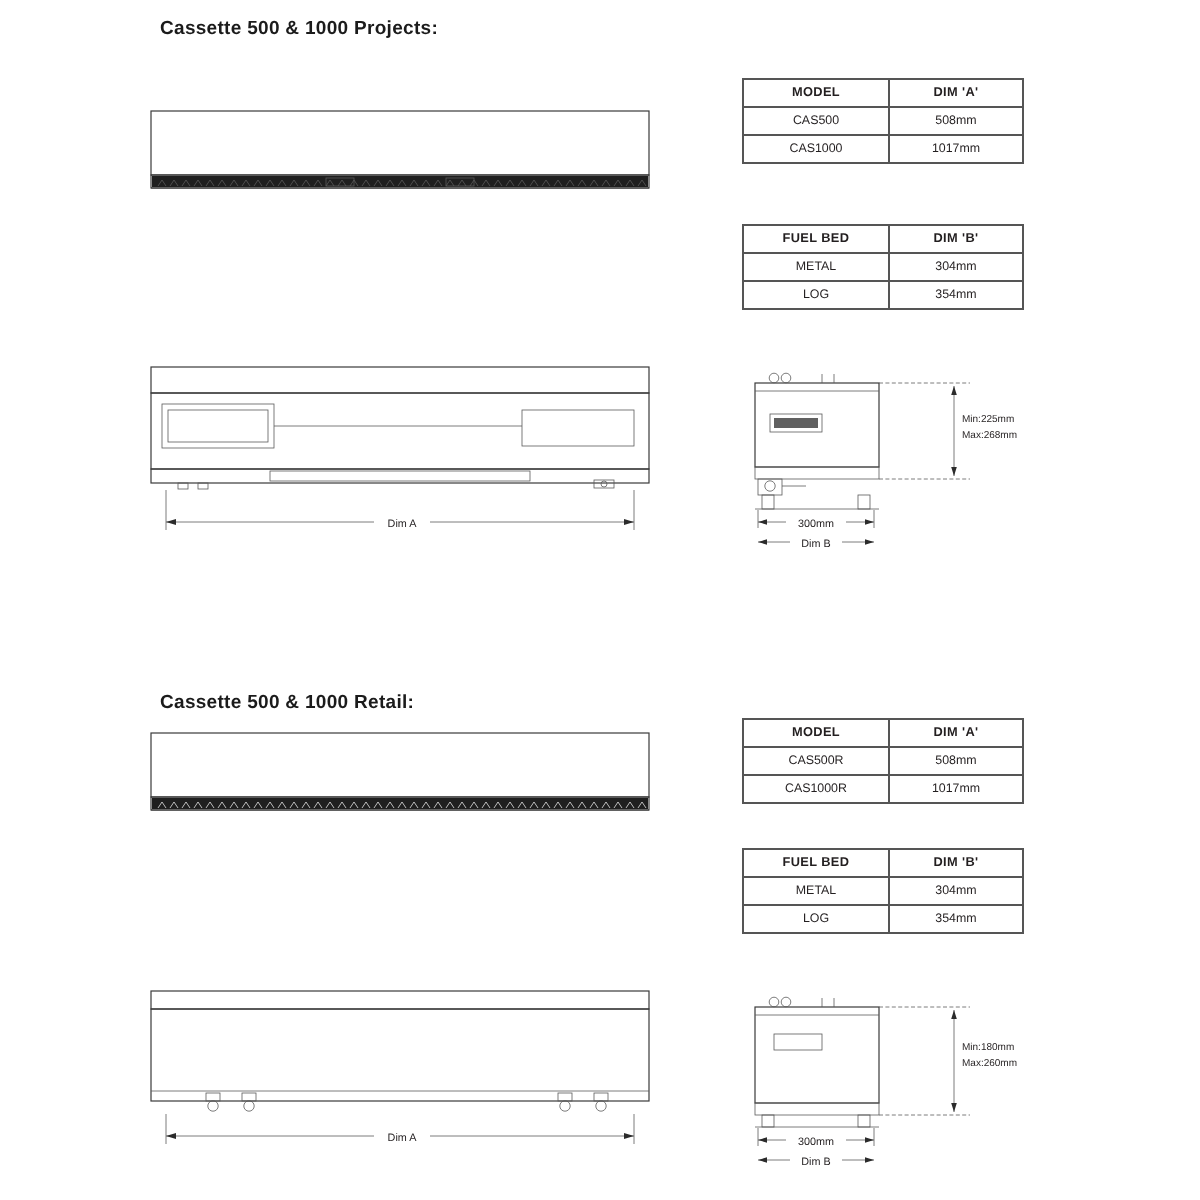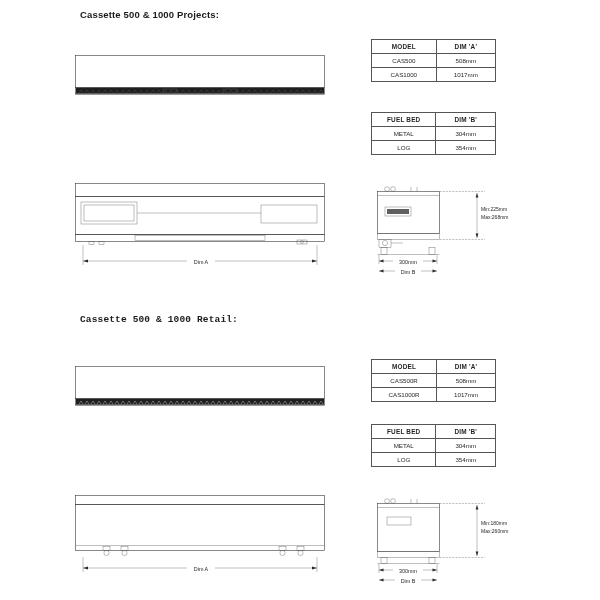--- a/index.html
+++ b/index.html
@@ -12,20 +12,21 @@
     background: #ffffff;
     font-family: "Liberation Sans", sans-serif;
     color: #231f20;
     overflow: hidden;
     position: relative;
   }
   .page {
     position: relative;
     width: 496px;
     height: 600px;
+    padding-left: 24px;
   }
   .section-title {
     position: absolute;
     font-size: 9.5px;
     font-weight: bold;
     letter-spacing: 0.15px;
     color: #1b1b1b;
   }
   
   .spec-table {
@@ -195,21 +196,21 @@
       <line class="ln-dash" x1="66.5" y1="8.5" x2="112" y2="8.5"></line>
       <line class="ln-dash" x1="66.5" y1="56.5" x2="112" y2="56.5"></line>
       <line class="ln-thin" x1="104" y1="10" x2="104" y2="55"></line>
       <path class="fillband2" d="M104 10 l-1.4 4.5 l2.8 0 z"></path>
       <path class="fillband2" d="M104 55 l-1.4 -4.5 l2.8 0 z"></path>
       <text class="dim-text-small" x="108" y="28">Min:225mm</text>
       <text class="dim-text-small" x="108" y="36">Max:268mm</text>
     </svg>
   </div>
 
-  <div class="section-title" style="left:80px; top:314px;font-family:Liberation Mono, monospace;">Cassette 500 &amp; 1000 Retail:</div>
+  <div class="section-title" style="left:80px; top:346px;">Cassette 500 &amp; 1000 Retail:</div>
 
   <table class="spec-table" style="left:371px; top:359px;">
     <tbody>
         <tr>
       <th class="col-a">MODEL</th>
       <th class="col-b">DIM 'A'</th>
     </tr>
     <tr>
       <td>CAS500R</td>
       <td>508mm</td>

